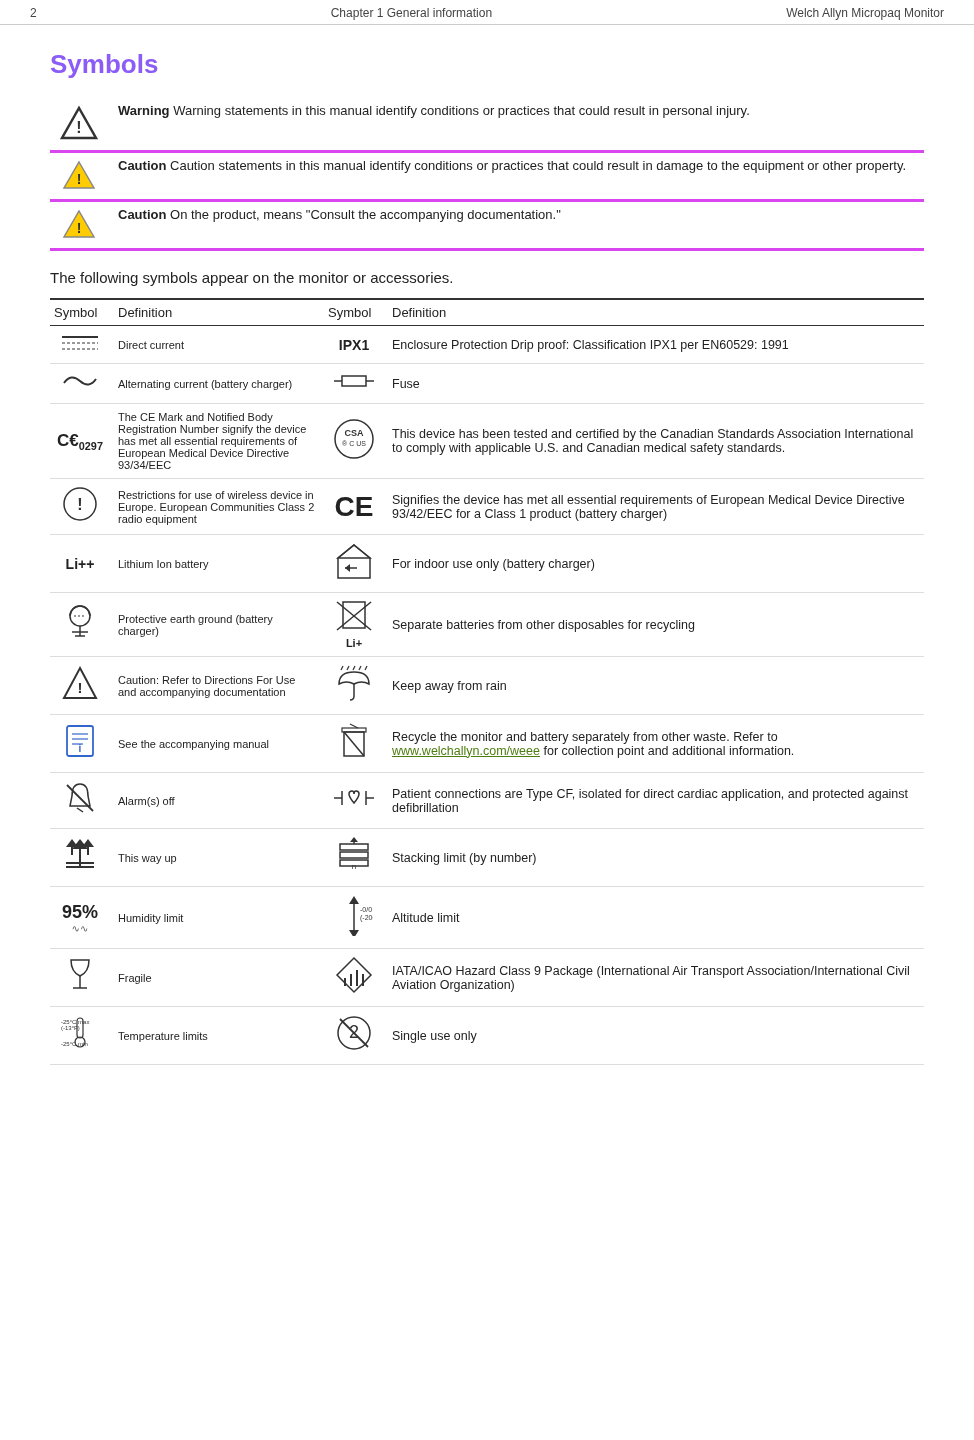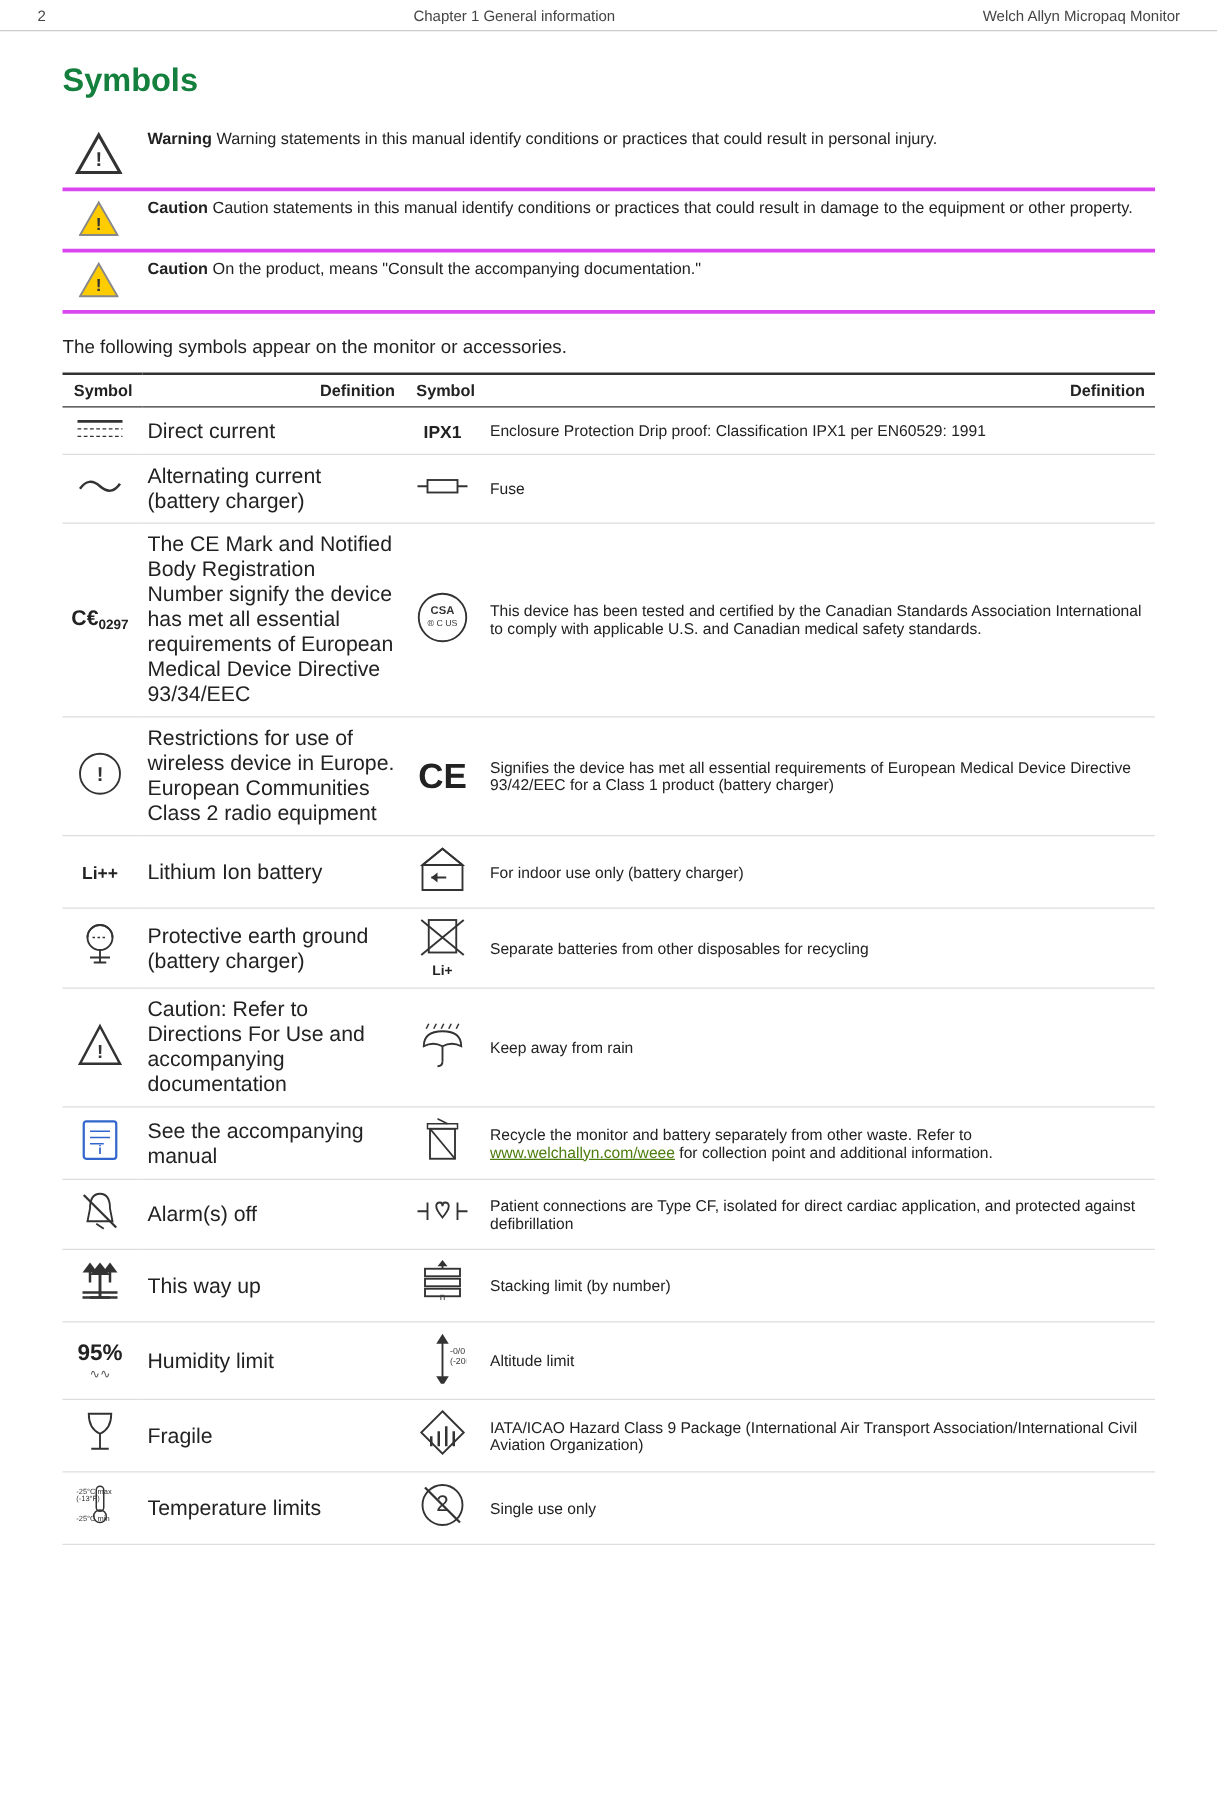--- a/index.html
+++ b/index.html
@@ -21,21 +21,21 @@
       font-size: 12px;
       color: #444;
     }
     .content {
       padding: 24px 50px 30px 50px;
     }
     .section-title {
       font-size: 26px;
       font-weight: bold;
       margin-bottom: 18px;
-      color: #15803d;
+      color: #8b5cf6;
     }
     .intro-table {
       width: 100%;
       border-collapse: collapse;
       margin-bottom: 18px;
     }
     .intro-table td {
       padding: 5px 10px;
       vertical-align: top;
       font-size: 13px;
@@ -56,42 +56,42 @@
     .symbols-table {
       width: 100%;
       border-collapse: collapse;
       font-size: 12.5px;
     }
     .symbols-table thead tr {
       border-top: 2px solid #333;
       border-bottom: 1.5px solid #333;
     }
     .symbols-table thead th {
-      text-align: right;
-      font-weight: bold;
+      text-align: left;
+      font-weight: normal;
       padding: 5px 8px 5px 4px;
       font-size: 13px;
     }
     .symbols-table tbody tr {
       border-bottom: 1px solid #ddd;
       vertical-align: top;
     }
     .symbols-table tbody td {
       padding: 7px 8px 7px 4px;
       vertical-align: middle;
     }
     .sym-icon {
       width: 64px;
       text-align: center;
       font-size: 18px;
       vertical-align: middle;
     }
     .sym-def {
       width: 210px;
-      font-size: 17px;
+      font-size: 11px;
       vertical-align: middle;
     }
     .sym-icon2 {
       width: 64px;
       text-align: center;
       font-size: 18px;
       vertical-align: middle;
     }
     .sym-def2 {
       font-size: 12.5px;

